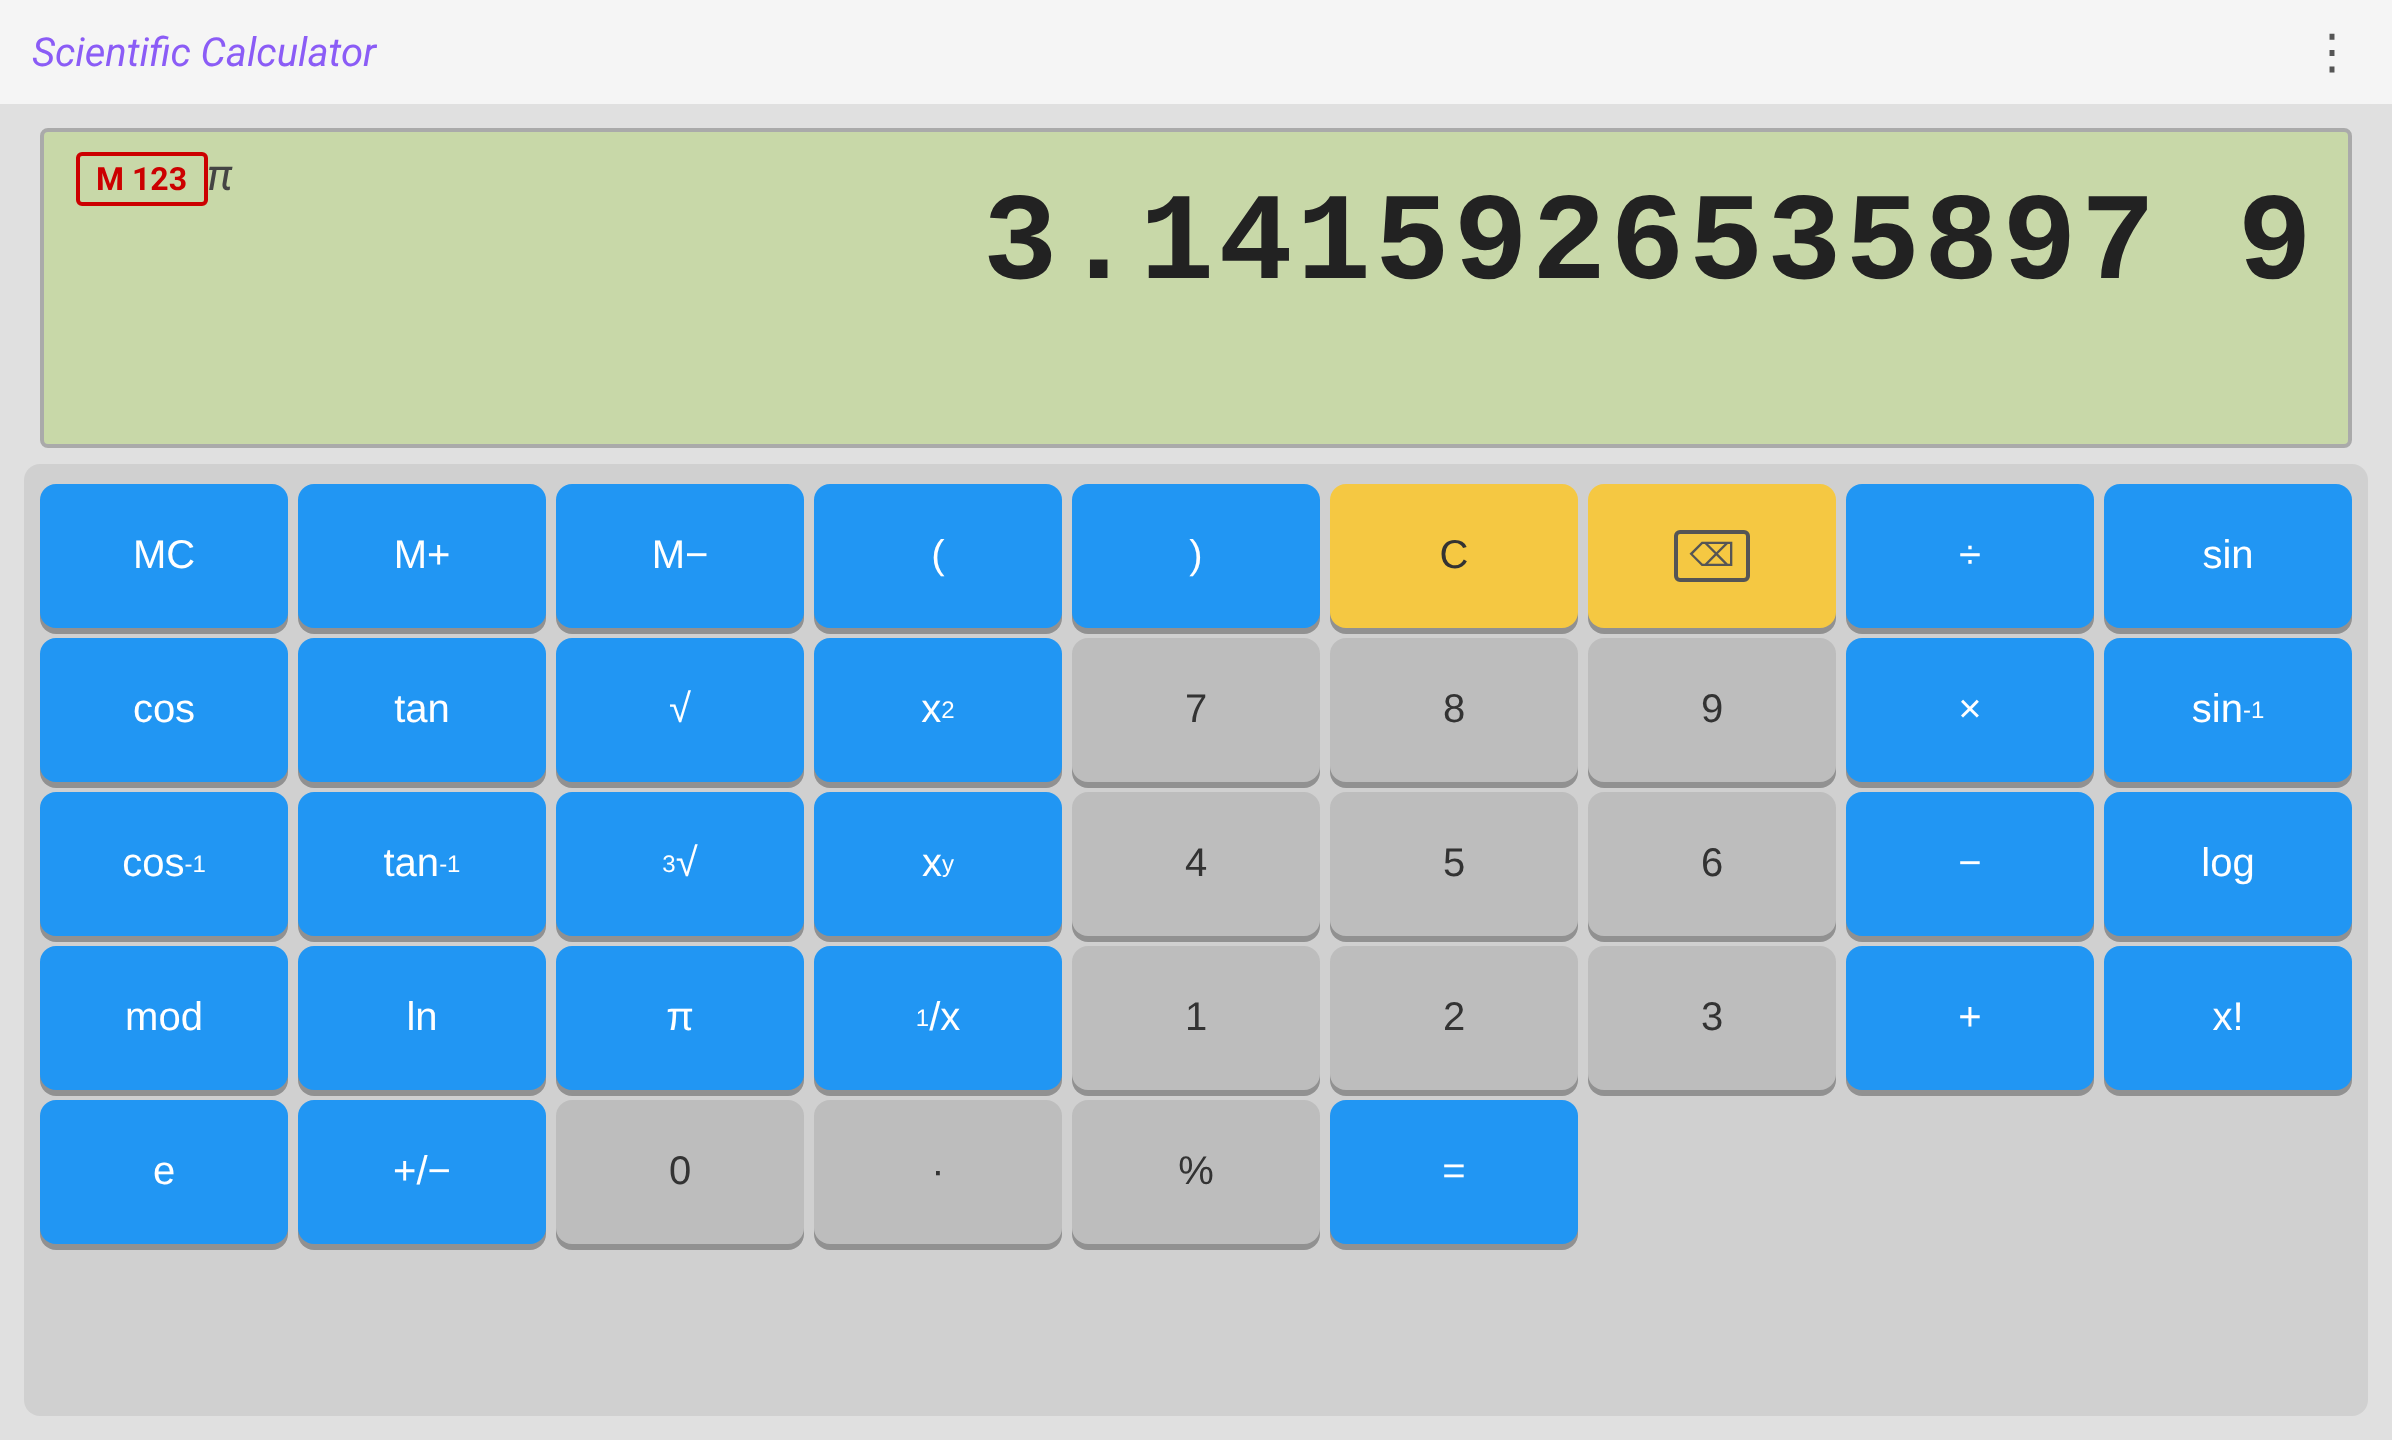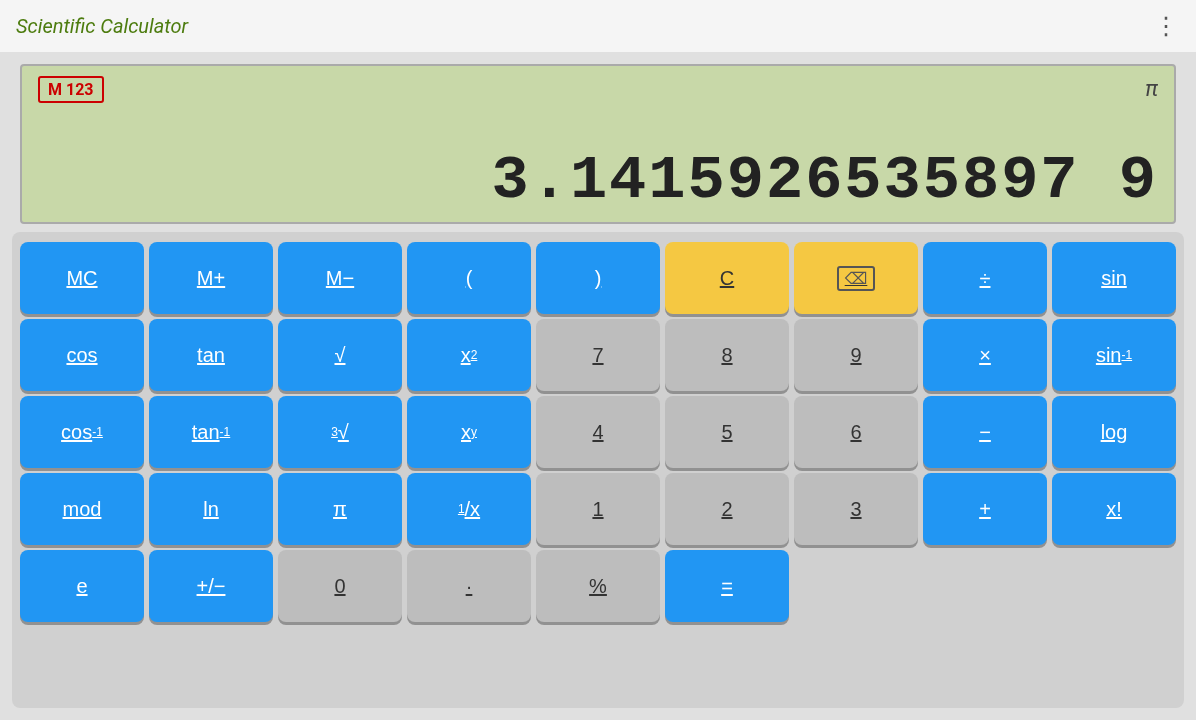--- a/index.html
+++ b/index.html
@@ -18,41 +18,40 @@
       display: flex;
       align-items: center;
       justify-content: space-between;
       padding: 8px 16px;
       background: #f5f5f5;
       height: 52px;
     }
     .title-text {
       font-size: 20px;
       font-style: italic;
-      color: #4d7c0f;
+      color: #8b5cf6;
       font-weight: 400;
     }
     .menu-dots {
       font-size: 24px;
       color: #555;
       cursor: pointer;
       letter-spacing: 2px;
     }
 
     
     .display-container {
       background: #c8d8a8;
       margin: 12px 20px 8px 20px;
       border: 2px solid #aaa;
       border-radius: 4px;
       padding: 10px 16px;
       position: relative;
       min-height: 160px;
       display: flex;
-      flex-direction: column;
       justify-content: space-between;
     }
     .display-top-row {
       display: flex;
       justify-content: space-between;
       align-items: flex-start;
     }
     .memory-badge {
       border: 2px solid #cc0000;
       color: #cc0000;
@@ -101,21 +100,20 @@
       cursor: pointer;
       padding: 0;
       height: 72px;
       display: flex;
       align-items: center;
       justify-content: center;
       color: white;
       box-shadow: 0 3px 0 rgba(0,0,0,0.3);
       transition: transform 0.05s;
       font-family: Arial, sans-serif;
-      text-decoration: underline;
     }
 
     .btn-blue {
       background: #2196f3;
     }
     .btn-gray {
       background: #bdbdbd;
       color: #333;
     }
     .btn-yellow {

